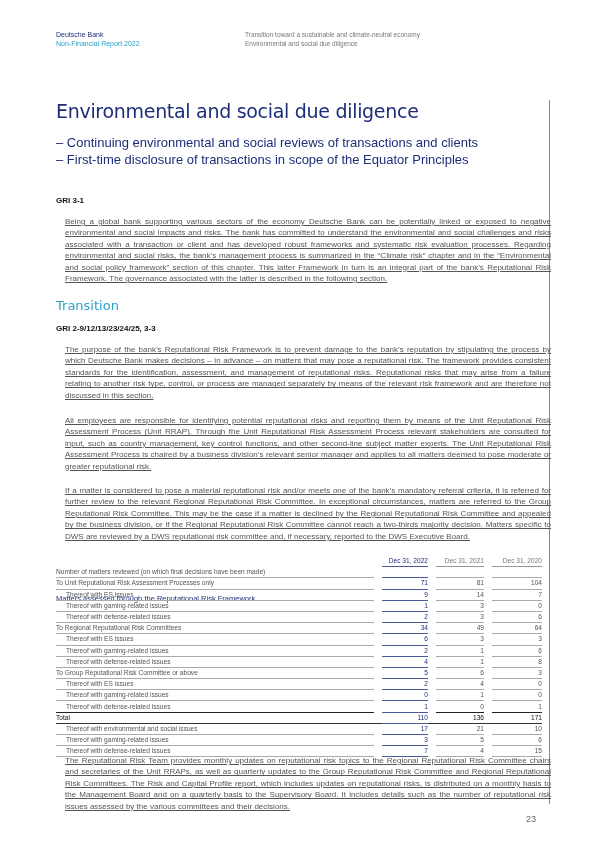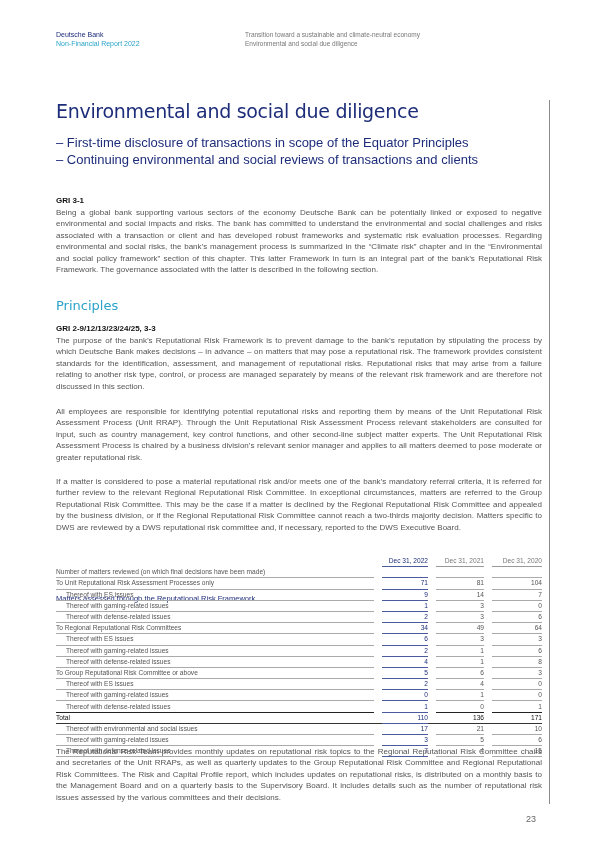--- a/index.html
+++ b/index.html
@@ -13,21 +13,21 @@
 
     .vline { position: absolute; left: 549px; top: 100px; width: 1px; height: 704px; background: #8a8a8a; }
 
     .title { position: absolute; left: 56px; top: 100px; font-size: 19px; color: #1d2d7a;
       font-family: "DejaVu Sans", sans-serif; font-weight: normal; letter-spacing: -0.3px; margin: 0; }
     .subhead { position: absolute; left: 56px; top: 134px; font-size: 13px; line-height: 17px; color: #1d2d7a; }
     .subhead div { white-space: nowrap; }
 
     .gri { position: absolute; left: 56px; font-size: 8px; font-weight: bold; color: #111; }
     .para { position: absolute; left: 56px; width: 486px; font-size: 8px; line-height: 11.4px;
-      color: #555; text-align: justify; margin: 0; }
+      color: #555; text-align: justify; margin: 9px; text-decoration: underline; }
 
     .section-h { position: absolute; left: 56px; top: 298px; font-size: 13px; color: #2aa3c8;
       font-family: "DejaVu Sans", sans-serif; margin: 0; font-weight: normal; }
 
     .tbl-title { position: absolute; left: 56px; top: 546px; font-size: 7.5px; color: #1d2d7a; margin-top: 48px; }
 
     table.rr { position: absolute; left: 56px; top: 556px; width: 486px; border-collapse: separate;
       border-spacing: 0; font-size: 6.6px; color: #555; }
     table.rr th, table.rr td { padding: 0; height: 10.2px; line-height: 10px; white-space: nowrap; }
     table.rr th { font-weight: normal; text-align: right; color: #777; border-bottom: 1px solid #999; }
@@ -57,28 +57,28 @@
 <div class="hdr-right">
   <div>Transition toward a sustainable and climate-neutral economy</div>
   <div>Environmental and social due diligence</div>
 </div>
 
 <div class="vline"></div>
 
 <h1 class="title">Environmental and social due diligence</h1>
 
 <div class="subhead">
+  <div>– Continuing environmental and social reviews of transactions and clients</div>
   <div>– First-time disclosure of transactions in scope of the Equator Principles</div>
-  <div>– Continuing environmental and social reviews of transactions and clients</div>
 </div>
 
 <div class="gri" style="top:196px;">GRI 3-1</div>
 <p class="para" style="top:207px;">Being a global bank supporting various sectors of the economy Deutsche Bank can be potentially linked or exposed to negative environmental and social impacts and risks. The bank has committed to understand the environmental and social challenges and risks associated with a transaction or client and has developed robust frameworks and systematic risk evaluation processes. Regarding environmental and social risks, the bank’s management process is summarized in the “Climate risk” chapter and in the “Environmental and social policy framework” section of this chapter. This latter Framework in turn is an integral part of the bank’s Reputational Risk Framework. The governance associated with the latter is described in the following section.</p>
 
-<h2 class="section-h">Principles</h2>
+<h2 class="section-h">Transition</h2>
 
 <div class="gri" style="top:324px;text-align:center;">GRI 2-9/12/13/23/24/25, 3-3</div>
 <p class="para" style="top:335px;">The purpose of the bank’s Reputational Risk Framework is to prevent damage to the bank’s reputation by stipulating the process by which Deutsche Bank makes decisions – in advance – on matters that may pose a reputational risk. The framework provides consistent standards for the identification, assessment, and management of reputational risks. Reputational risks that may arise from a failure relating to another risk type, control, or process are managed separately by means of the relevant risk framework and are therefore not discussed in this section.</p>
 <p class="para" style="top:406px;">All employees are responsible for identifying potential reputational risks and reporting them by means of the Unit Reputational Risk Assessment Process (Unit RRAP).  Through the Unit Reputational Risk Assessment Process relevant stakeholders are consulted for input, such as country management, key control functions, and other second-line subject matter experts. The Unit Reputational Risk Assessment Process is chaired by a business division’s relevant senior manager and applies to all matters deemed to pose moderate or greater reputational risk.</p>
 <p class="para" style="top:476px;">If a matter is considered to pose a material reputational risk and/or meets one of the bank’s mandatory referral criteria, it is referred for further review to the relevant Regional Reputational Risk Committee. In exceptional circumstances, matters are referred to the Group Reputational Risk Committee. This may be the case if a matter is declined by the Regional Reputational Risk Committee and appealed by the business division, or if the Regional Reputational Risk Committee cannot reach a two-thirds majority decision. Matters specific to DWS are reviewed by a DWS reputational risk committee and, if necessary, reported to the DWS Executive Board.</p>
 
 <div class="tbl-title">Matters assessed through the Reputational Risk Framework</div>
 
 <table class="rr">
   <colgroup>

